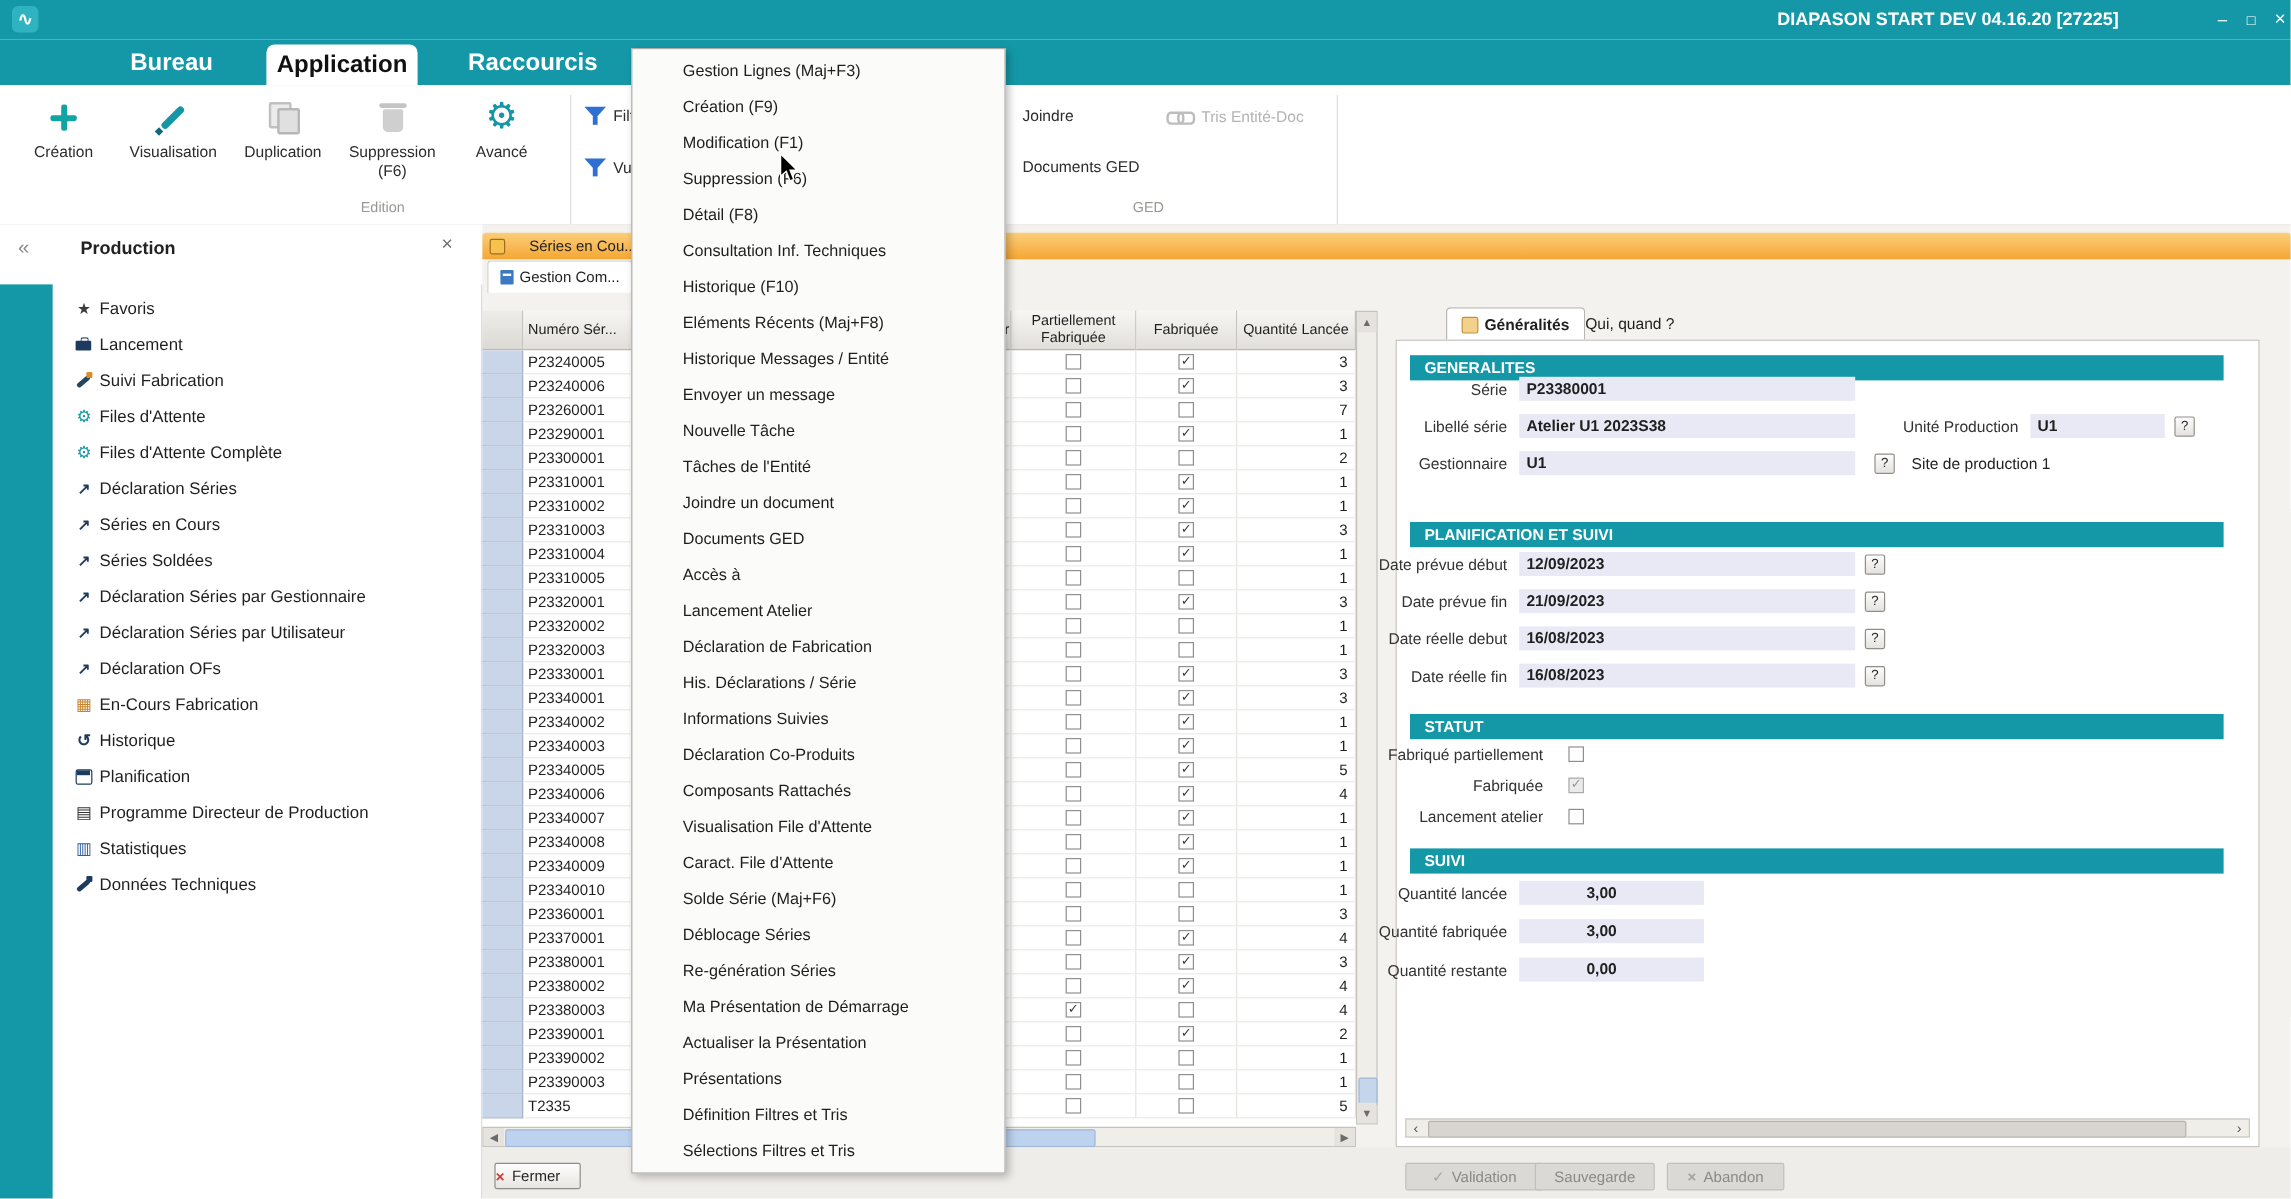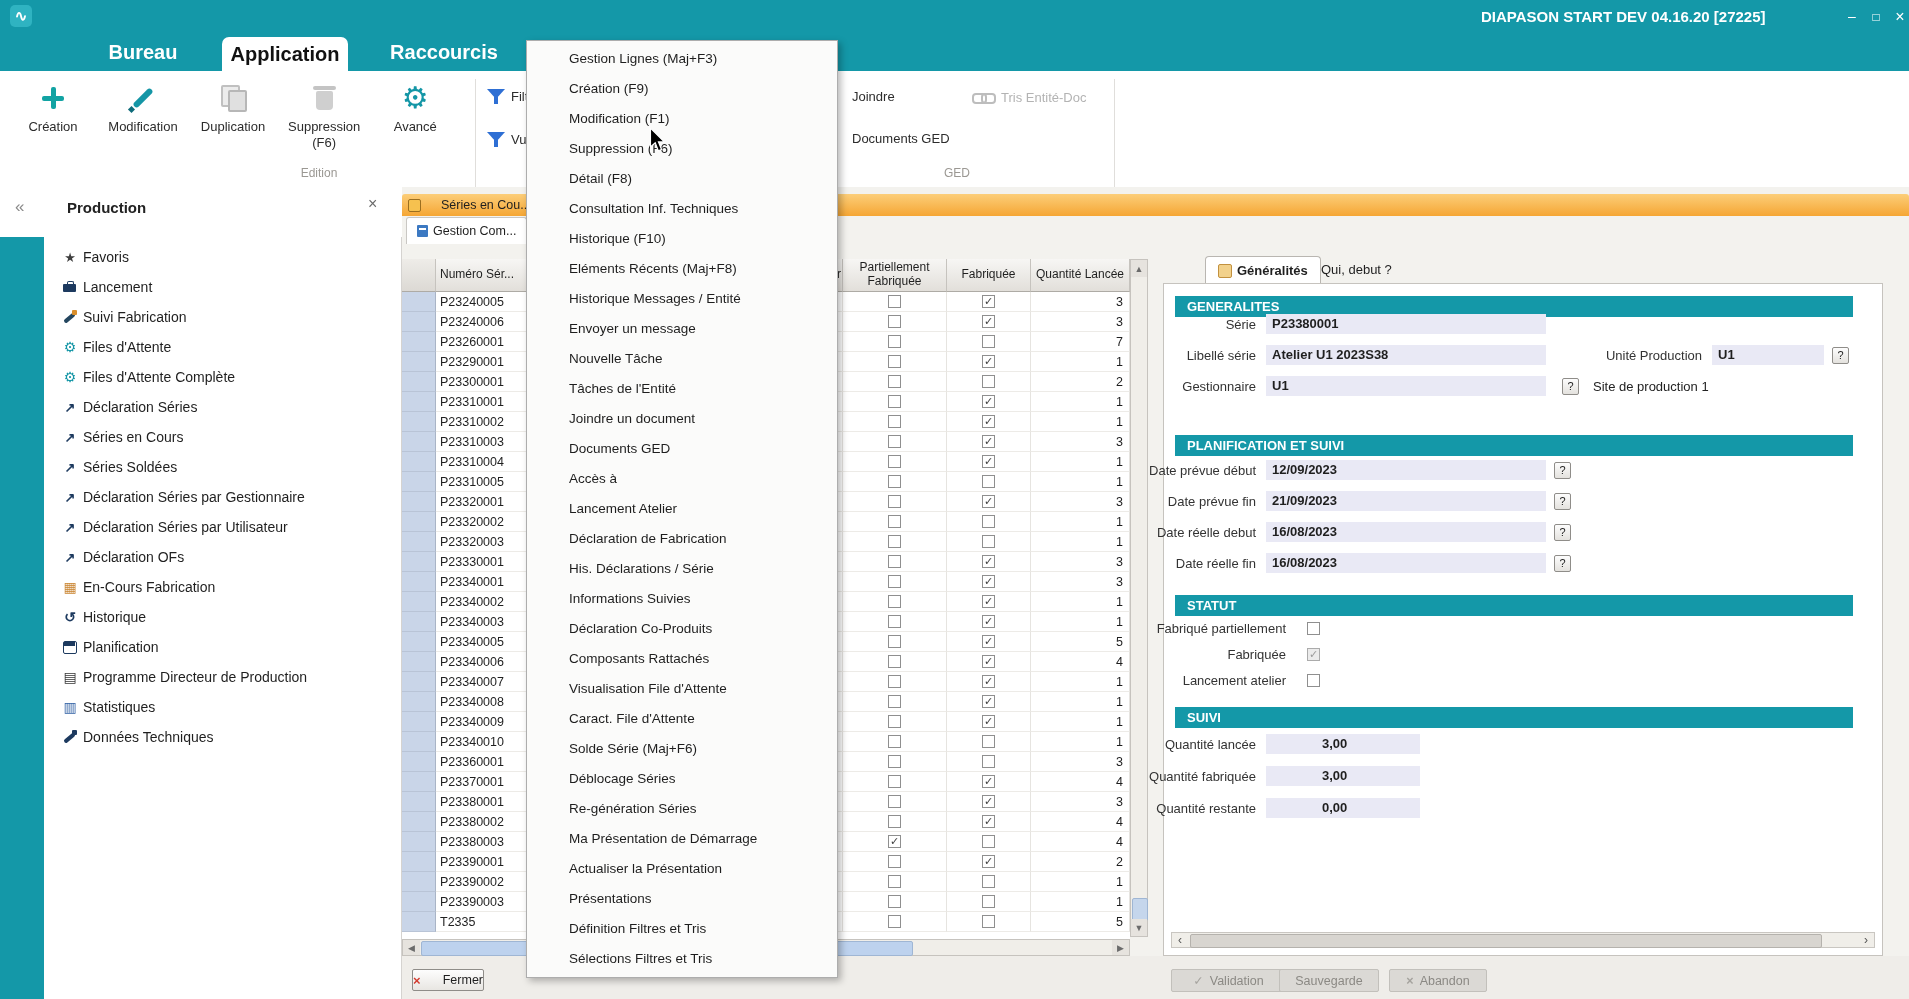--- a/index.html
+++ b/index.html
@@ -126,21 +126,21 @@
   .arr-up::before{content:"▲";}.arr-down::before{content:"▼";}
   .arr-left::before{content:"◀";}.arr-right::before{content:"▶";}
   .vthumb{position:absolute;left:1px;top:638px;width:14px;height:21px;background:#C5D6EC;border:1px solid #9FB6D4;border-radius:2px;}
   .hscroll{left:402px;top:939px;width:728px;height:17px;background:#F0EEE9;border:1px solid #C6C3BE;box-sizing:border-box;}
   .hscroll .arr{position:absolute;top:0;width:17px;height:15px;background:#E6E3DE;color:#6B6B6B;font-size:9px;display:flex;align-items:center;justify-content:center;}
   .hscroll .left{left:0;}.hscroll .right{right:0;}
   .hthumb{position:absolute;left:18px;top:1px;width:490px;height:13px;background:#BDD2EE;border:1px solid #9FB6D4;border-radius:2px;}
 
   
   .bottomstrip{left:402px;top:956px;width:1507px;height:43px;background:#EFEDE9;}
-  .btn{box-sizing:border-box;display:inline-flex;align-items:center;justify-content:space-between;gap:6px;height:22px;
+  .btn{box-sizing:border-box;display:inline-flex;align-items:center;justify-content:flex-start;gap:6px;height:22px;
        background:linear-gradient(#FDFDFD,#E8E6E2);border:1px solid #8F8D89;border-radius:2px;font-size:12.5px;}
   .fermer-btn{position:absolute;left:10px;top:13px;width:72px;}
   .x-red{color:#D23B2F;font-weight:bold;font-size:13px;}
   .x-red::before{content:"×";}
   .footbtn{position:absolute;top:13px;height:23px;background:#DBD9D5;border:1px solid #C2C0BB;color:#8B8984;
            display:inline-flex;align-items:center;justify-content:center;gap:6px;border-radius:2px;font-size:12.5px;box-sizing:border-box;}
   .chk-gray::before{content:"✓";color:#A5A39E;}
   .x-gray::before{content:"×";color:#A5A39E;font-weight:bold;}
 
   
@@ -197,21 +197,21 @@
   <div class="abs toolbar">
     <div class="tb-group">
 
     <div class="tbb">
           <span class="tbi" data-icon="plus"></span>
           <span class="tbl">Création</span>
           <span class="tbs"></span>
         </div>
         <div class="tbb">
           <span class="tbi" data-icon="pencil"></span>
-          <span class="tbl">Modification</span>
+          <span class="tbl">Visualisation</span>
           <span class="tbs"></span>
         </div>
         <div class="tbb">
           <span class="tbi" data-icon="copy"></span>
           <span class="tbl">Duplication</span>
           <span class="tbs"></span>
         </div>
         <div class="tbb">
           <span class="tbi" data-icon="trash"></span>
           <span class="tbl">Suppression</span>
@@ -826,36 +826,36 @@
       <span>Abandon</span>
     </div>
   </div>
 
   <div class="abs ptabs">
     <div class="ptab active" style="left:42px;">
       <span class="ptab-icon"></span>
       <span>Généralités</span>
     </div>
     <div class="ptab" style="left:146px;">
-      <span>Qui, debut ?</span>
+      <span>Qui, quand ?</span>
     </div>
   </div>
 
   <div class="abs panel"></div>
 
   <div class="abs secbar" style="top:296px;">GENERALITES</div>
   <div class="abs" style="left:1080px;top:314px;">
     <div class="frow">
       <span class="flabel">Série</span>
       <span class="ffield w280">P23380001</span>
     </div>
     <div class="frow">
       <span class="flabel">Libellé série</span>
       <span class="ffield w280">Atelier U1 2023S38</span>
-      <span class="sublabel" style="width:166px;padding-left:10px;">Unité Production</span>
+      <span class="sublabel" style="width:146px;padding-left:10px;">Unité Production</span>
       <span class="ffield w112">U1</span>
       <span class="helpbtn">?</span>
     </div>
     <div class="frow">
       <span class="flabel">Gestionnaire</span>
       <span class="ffield w280">U1</span>
       <span class="helpbtn" style="margin-left:16px;">?</span>
       <span class="sitetext">Site de production 1</span>
     </div>
   </div>

